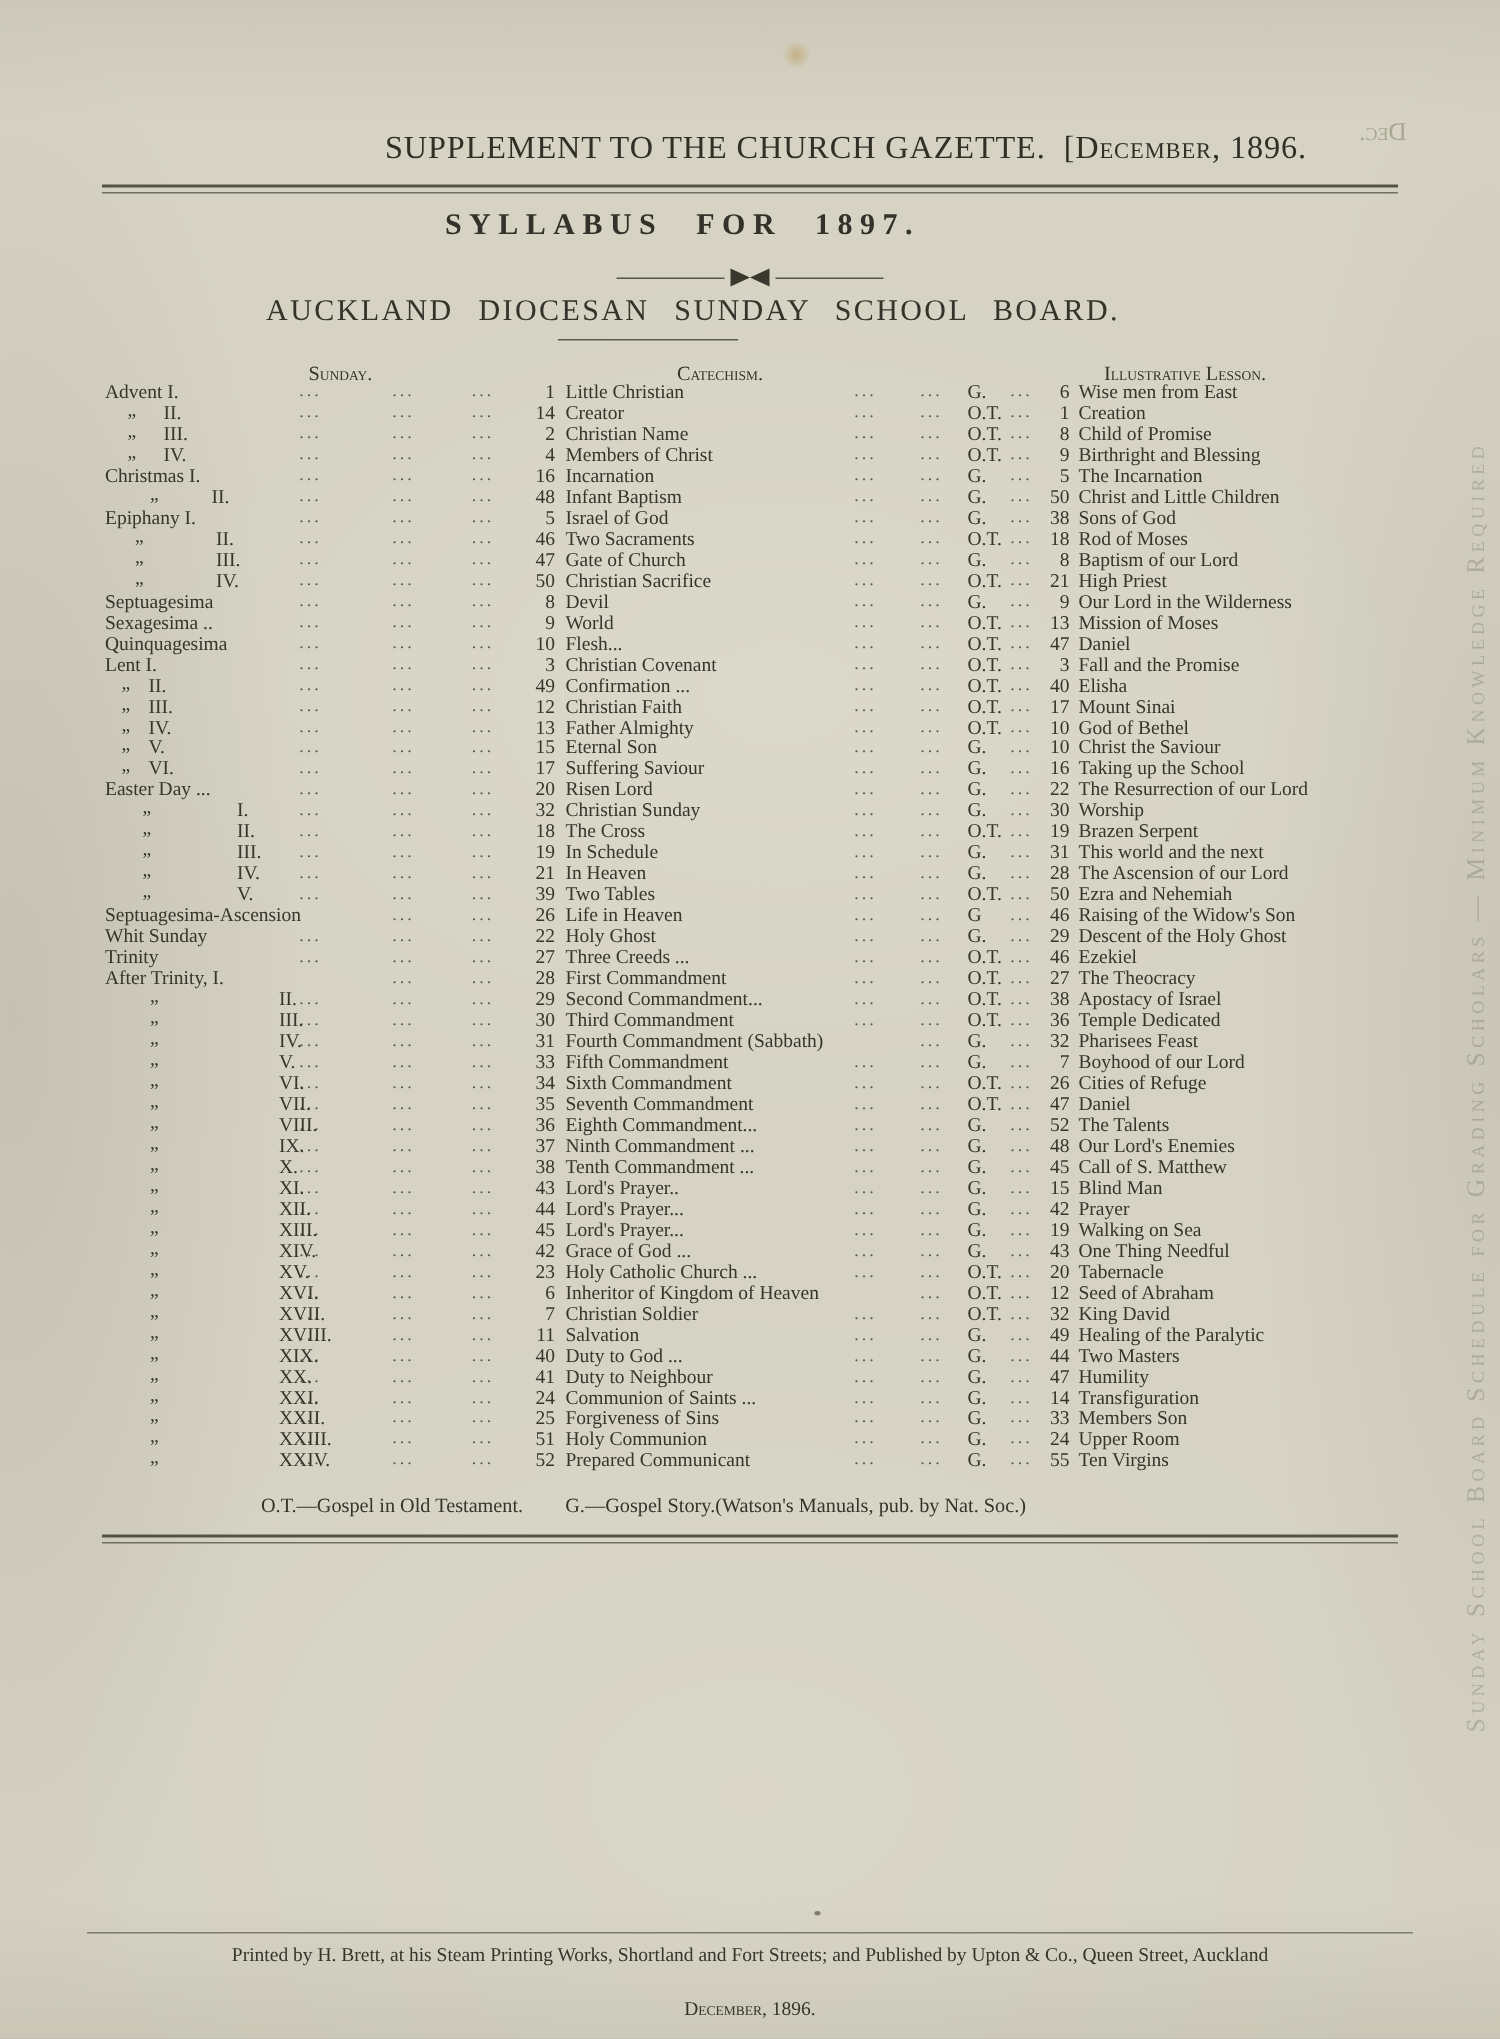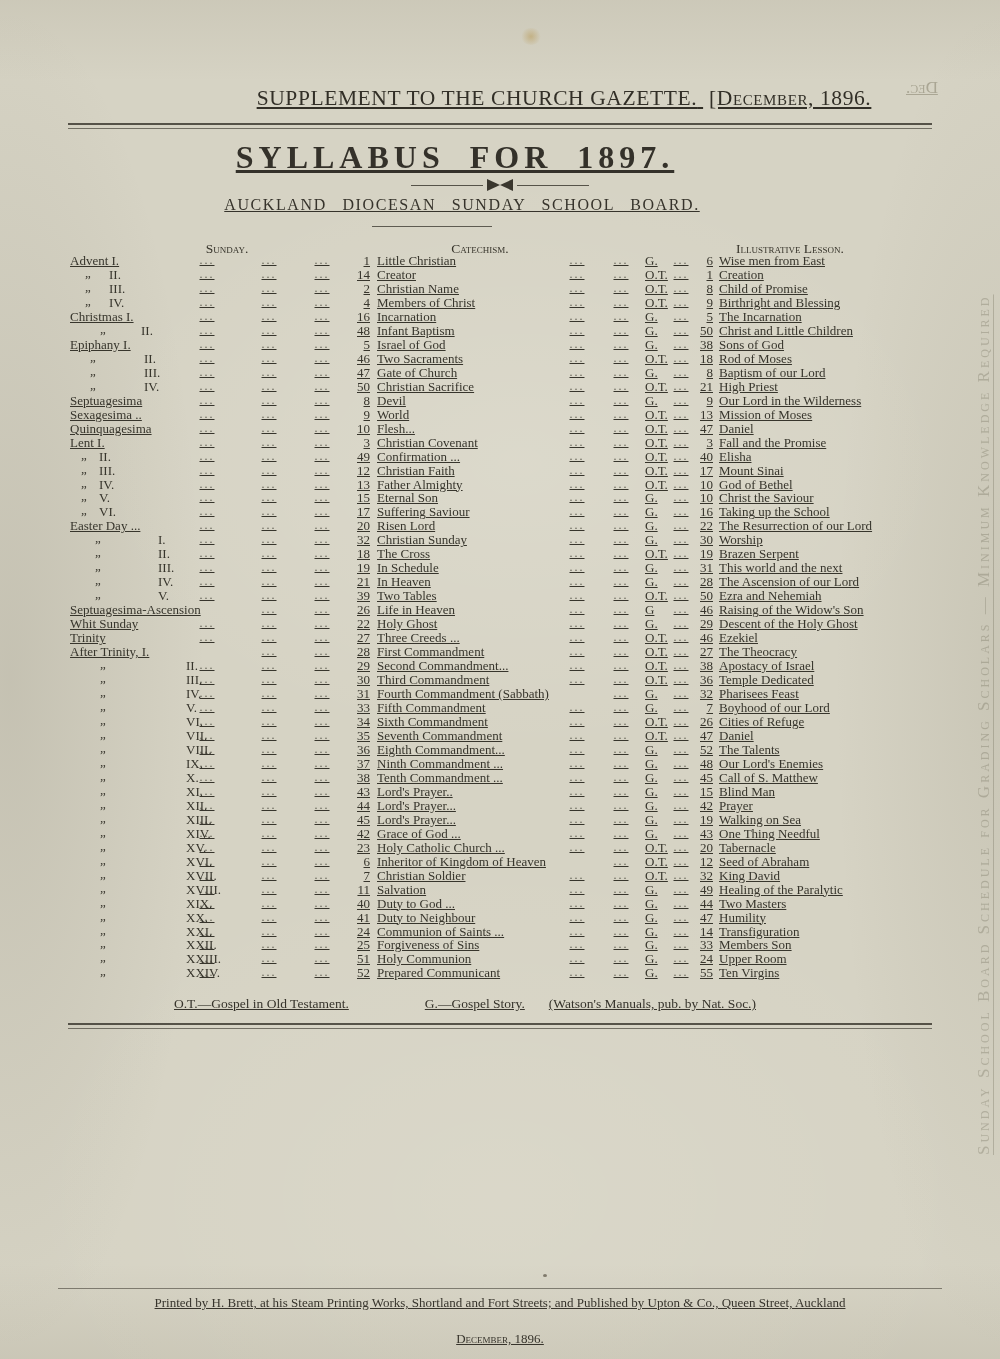--- a/index.html
+++ b/index.html
@@ -9,41 +9,41 @@
     background-image:
       radial-gradient(ellipse 620px 420px at 52% 34%, rgba(255,255,248,0.14), rgba(255,255,248,0) 70%),
       radial-gradient(ellipse 700px 500px at 50% 88%, rgba(255,255,245,0.10), rgba(255,255,245,0) 70%),
       radial-gradient(ellipse 260px 900px at 1% 50%, rgba(92,86,68,0.14), rgba(92,86,68,0) 75%),
       radial-gradient(ellipse 220px 900px at 100% 50%, rgba(110,104,82,0.12), rgba(110,104,82,0) 75%),
       linear-gradient(180deg, rgba(118,110,86,0.10), rgba(118,110,86,0) 6%, rgba(118,110,86,0) 93%, rgba(118,110,86,0.12));
     font-family:"Liberation Serif","DejaVu Serif",serif;
     color:#37352c;
   }
   .content{position:absolute; left:68px; width:864px;}
-  .abs{position:absolute;text-decoration:underline;}
+  .abs{position:absolute;}
   .sc{font-variant:small-caps;}
 
   
   .masthead{top:86px; width:864px; text-align:center; font-size:21.5px; letter-spacing:0.6px;
             transform:translateX(64px); white-space:nowrap; color:#322f27;}
   .masthead .date{margin-left:6px;}
   .rule-double{border-top:2px solid rgba(54,51,42,0.8); border-bottom:1px solid rgba(54,51,42,0.62); height:3px;}
   .rule-top{top:123px; width:864px;}
 
   
   .title{top:139px; width:864px; text-align:center; transform:translateX(-45px);
-         font-size:32px; font-weight:bold; letter-spacing:5px; word-spacing:12px; color:#34312a; white-space:nowrap;}
+         font-size:20px; font-weight:bold; letter-spacing:5px; word-spacing:12px; color:#34312a; white-space:nowrap;}
   .ornament{top:179px; left:310px; width:380px; display:flex; align-items:center; justify-content:center;}
   .ornament .bar{height:0; border-top:1.6px solid rgba(54,51,42,0.8); width:72px;}
   .bowtie{position:relative; width:26px; height:12px; margin:0 4px;}
   .bowtie:before,.bowtie:after{content:""; position:absolute; top:0; width:0; height:0; border-top:6px solid transparent; border-bottom:6px solid transparent;}
   .bowtie:before{left:0; border-left:13px solid #3a372e;}
   .bowtie:after{right:0; border-right:13px solid #3a372e;}
   .subtitle{top:196px; width:864px; text-align:center; transform:translateX(-38px);
-            font-size:16px; letter-spacing:1.6px; word-spacing:10px; color:#36332b; white-space:nowrap;}
+            font-size:20px; letter-spacing:1.6px; word-spacing:10px; color:#36332b; white-space:nowrap;}
   .rule-short{top:226px; left:372px; width:120px; border-top:1.4px solid rgba(54,51,42,0.75); height:0;}
 
   
   .thead{top:241px; width:864px; height:16px; font-size:13.5px; color:#37342b;}
   .thead span{position:absolute; text-align:center;}
   .th-sunday{left:49px; width:220px;}
   .th-catechism{left:302px; width:220px;}
   .th-lesson{left:597px; width:250px;}
   .tbody{top:254px; width:880px; font-size:13px;}
   .row{display:grid; grid-template-columns:108px 62px 62px 44px 26px 185px 44px 44px 28px 20px 22px 1fr;
@@ -59,21 +59,21 @@
   .sg-d .q{left:27px;} .sg-d .n{left:90px;}
   .sg-t .q{left:32px;} .sg-t .n{left:118px;}
   .ld{text-align:center; letter-spacing:2px; color:rgba(58,55,45,0.78); font-size:12px;}
   .cnum,.lnum{text-align:right;}
   .ctitle{padding-left:7px;}
   .ltitle{padding-left:6px;}
   .ltype{padding-left:2px;}
 
   
   .legend{top:996px; width:864px; display:flex; font-size:13.5px; padding-left:106px; box-sizing:border-box; color:#36332b;}
-  .legend .lg1{margin-right:76px;} .legend .lg2{margin-right:24px;}
+  .legend .lg1{margin-right:28px;} .legend .lg2{}
   .rule-mid{top:1023px; width:864px;}
   .rule-foot{top:1288px; left:58px; width:884px; border-top:1px solid rgba(54,51,42,0.55); height:0;}
   .footer1{top:1295px; width:864px; text-align:center; font-size:13px; color:#37342c; white-space:nowrap;}
   .footer2{top:1312px; width:864px; text-align:center; font-size:13px; color:#37342c;margin-top:19px;}
 
   
   .stain{left:520px; top:28px; width:22px; height:17px; border-radius:50%;
          background:radial-gradient(circle, rgba(182,150,78,0.5), rgba(182,150,78,0) 70%);}
   .speck{left:543px; top:1274px; width:4px; height:3px; border-radius:50%; background:rgba(70,62,48,0.6);}
 

